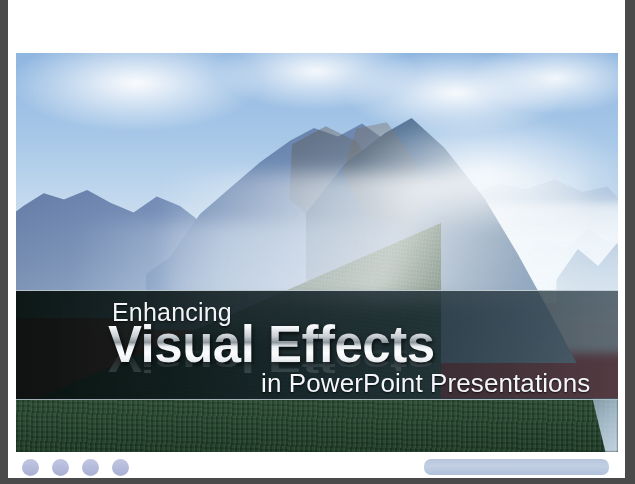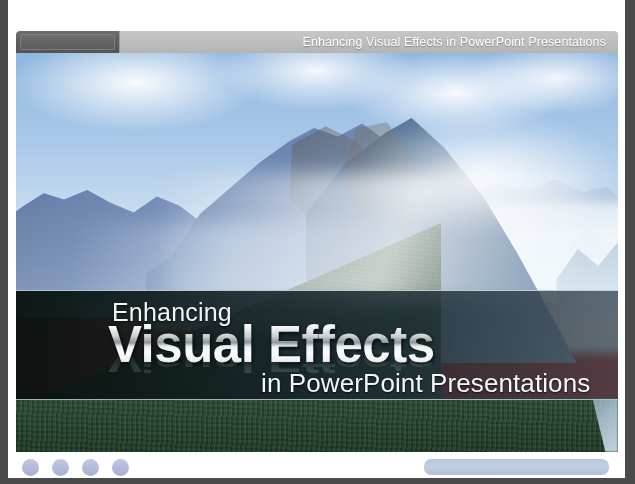--- a/index.html
+++ b/index.html
@@ -398,26 +398,20 @@
     background: linear-gradient(to bottom, #b7c6dd 0%, #c3d0e3 45%, #afc0da 100%);
   }
 </style>
 </head>
 <body>
 
 <div id="app">
 
   <div id="frame-inner"></div>
 
-  <div id="header-bar">
-    <div id="header-tab">
-      <div id="header-tab-inner"></div>
-    </div>
-    <div id="header-title">Enhancing Visual Effects in PowerPoint Presentations</div>
-  </div>
 
   <div id="stage">
 
     <div class="sky"></div>
     <div class="ridge-far"></div>
     <div class="ridge-far2"></div>
     <div class="mtn-left"></div>
     <div class="mtn-left-shade"></div>
     <div class="mtn-mid"></div>
     <div class="mtn-mid-rock"></div>

